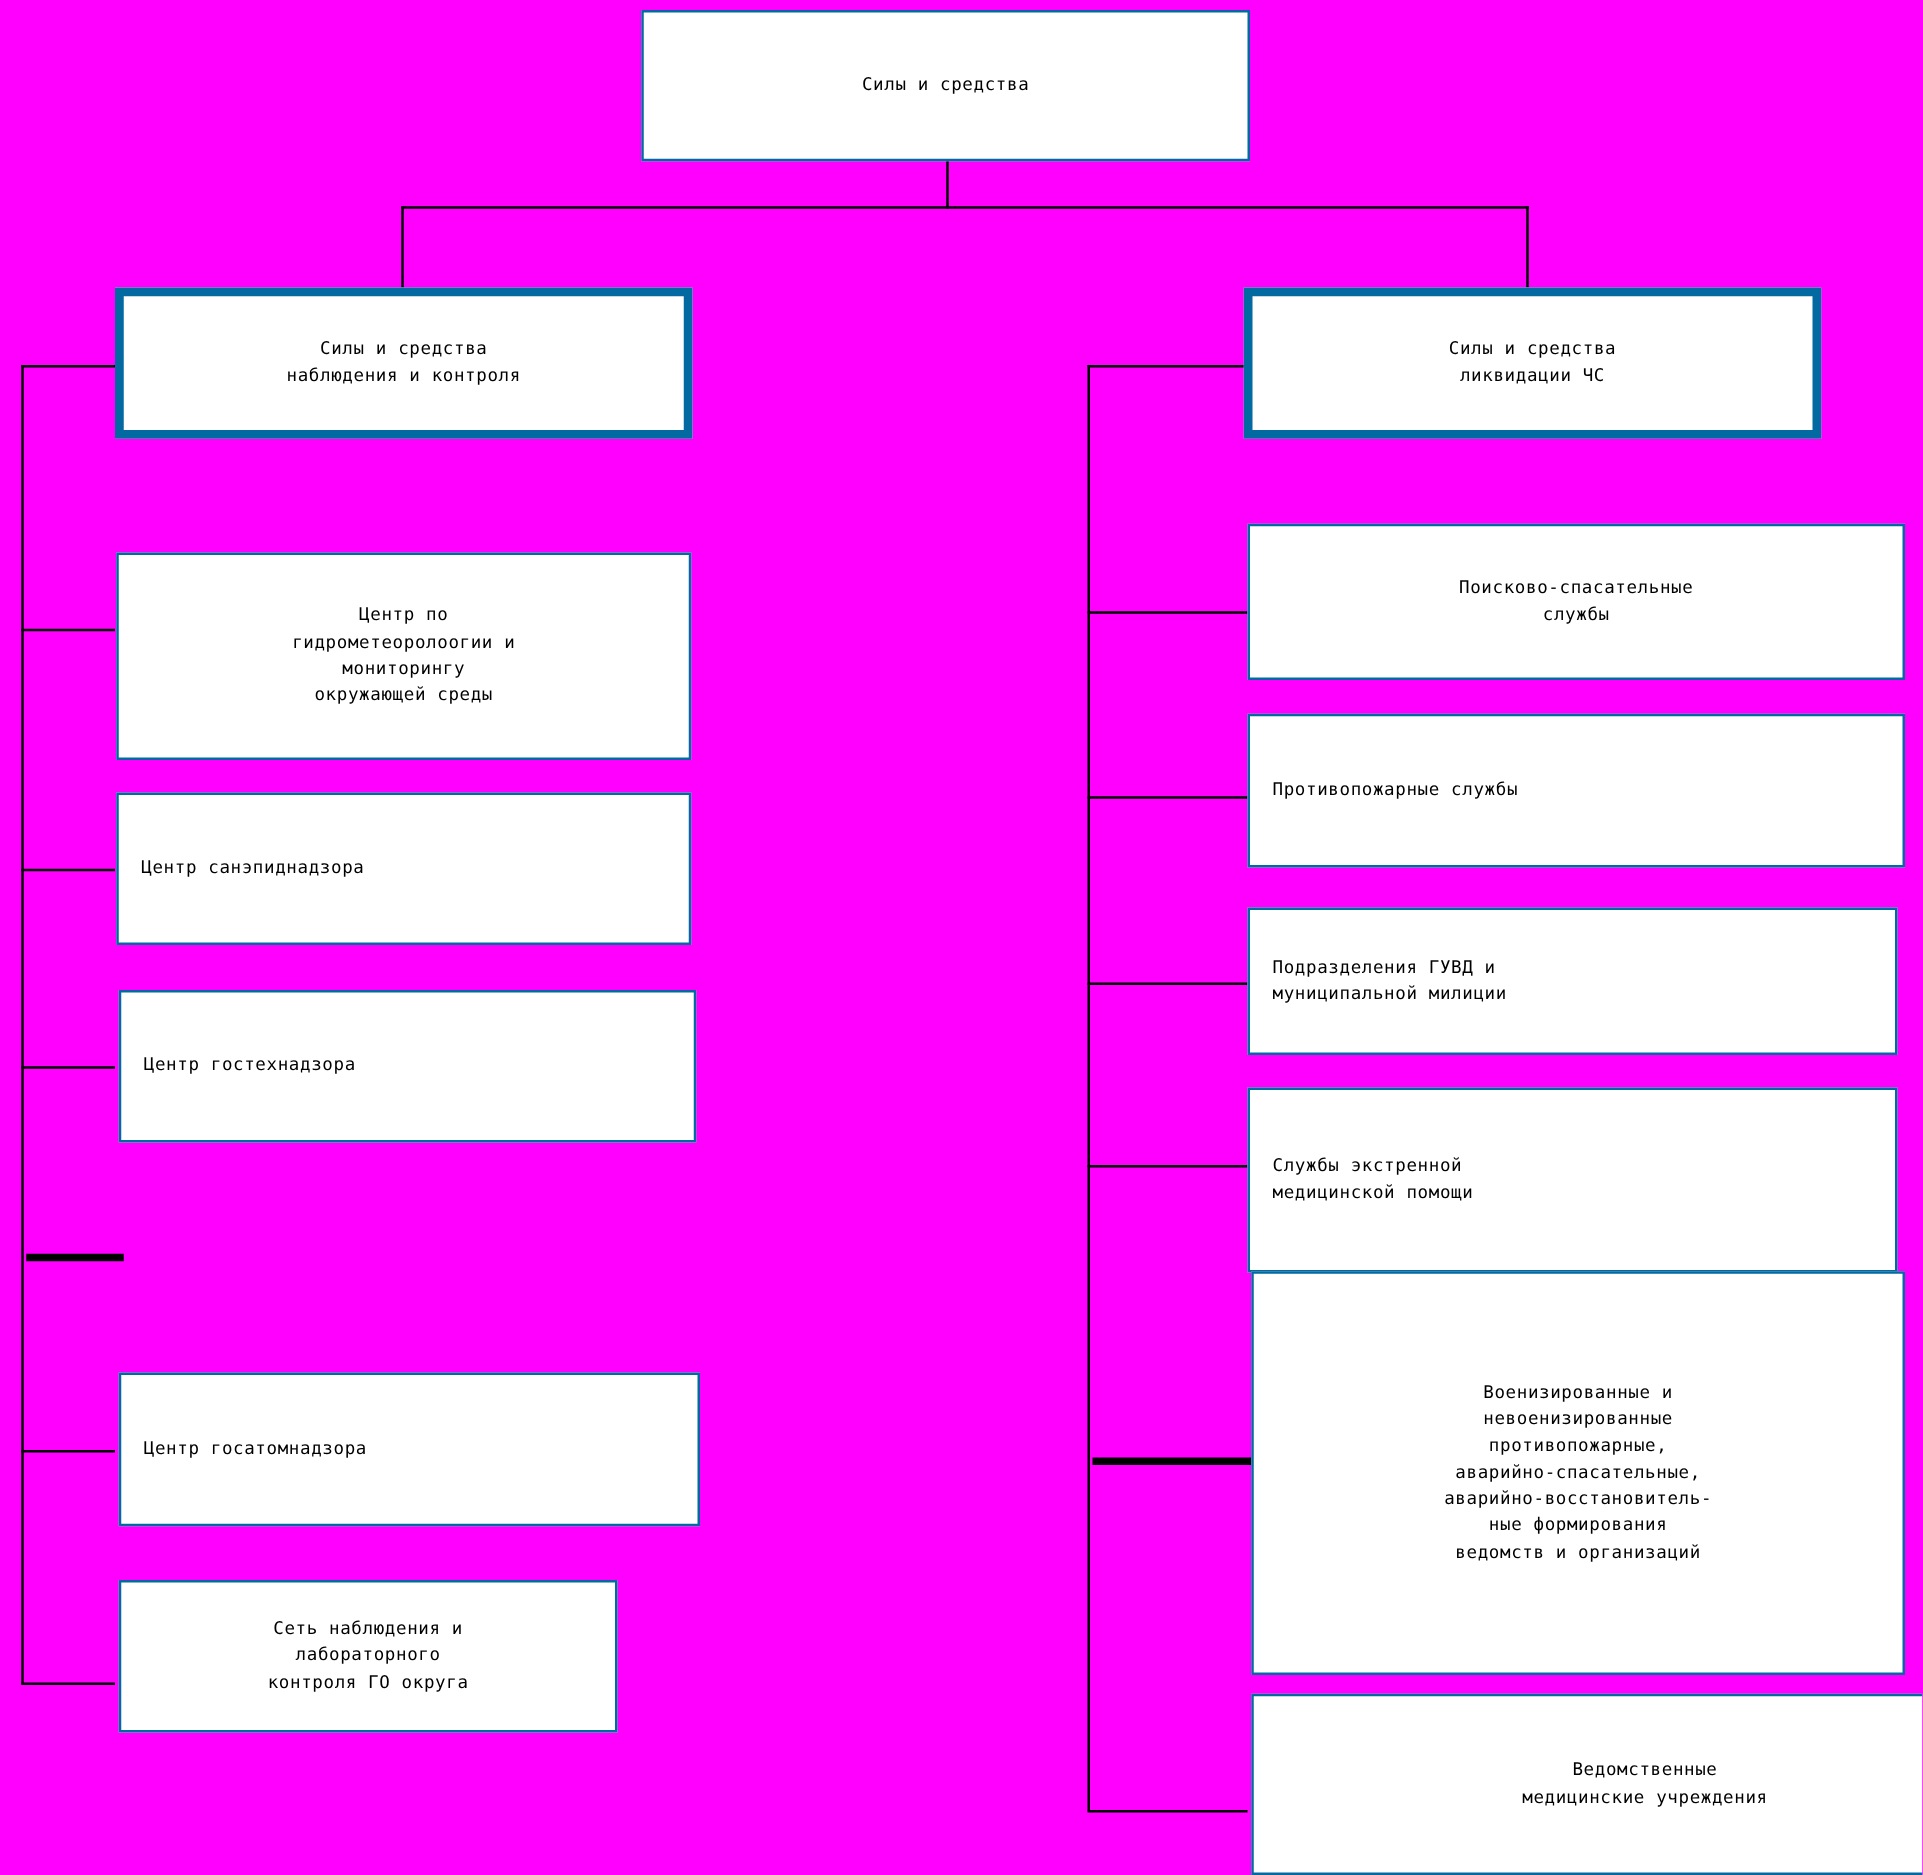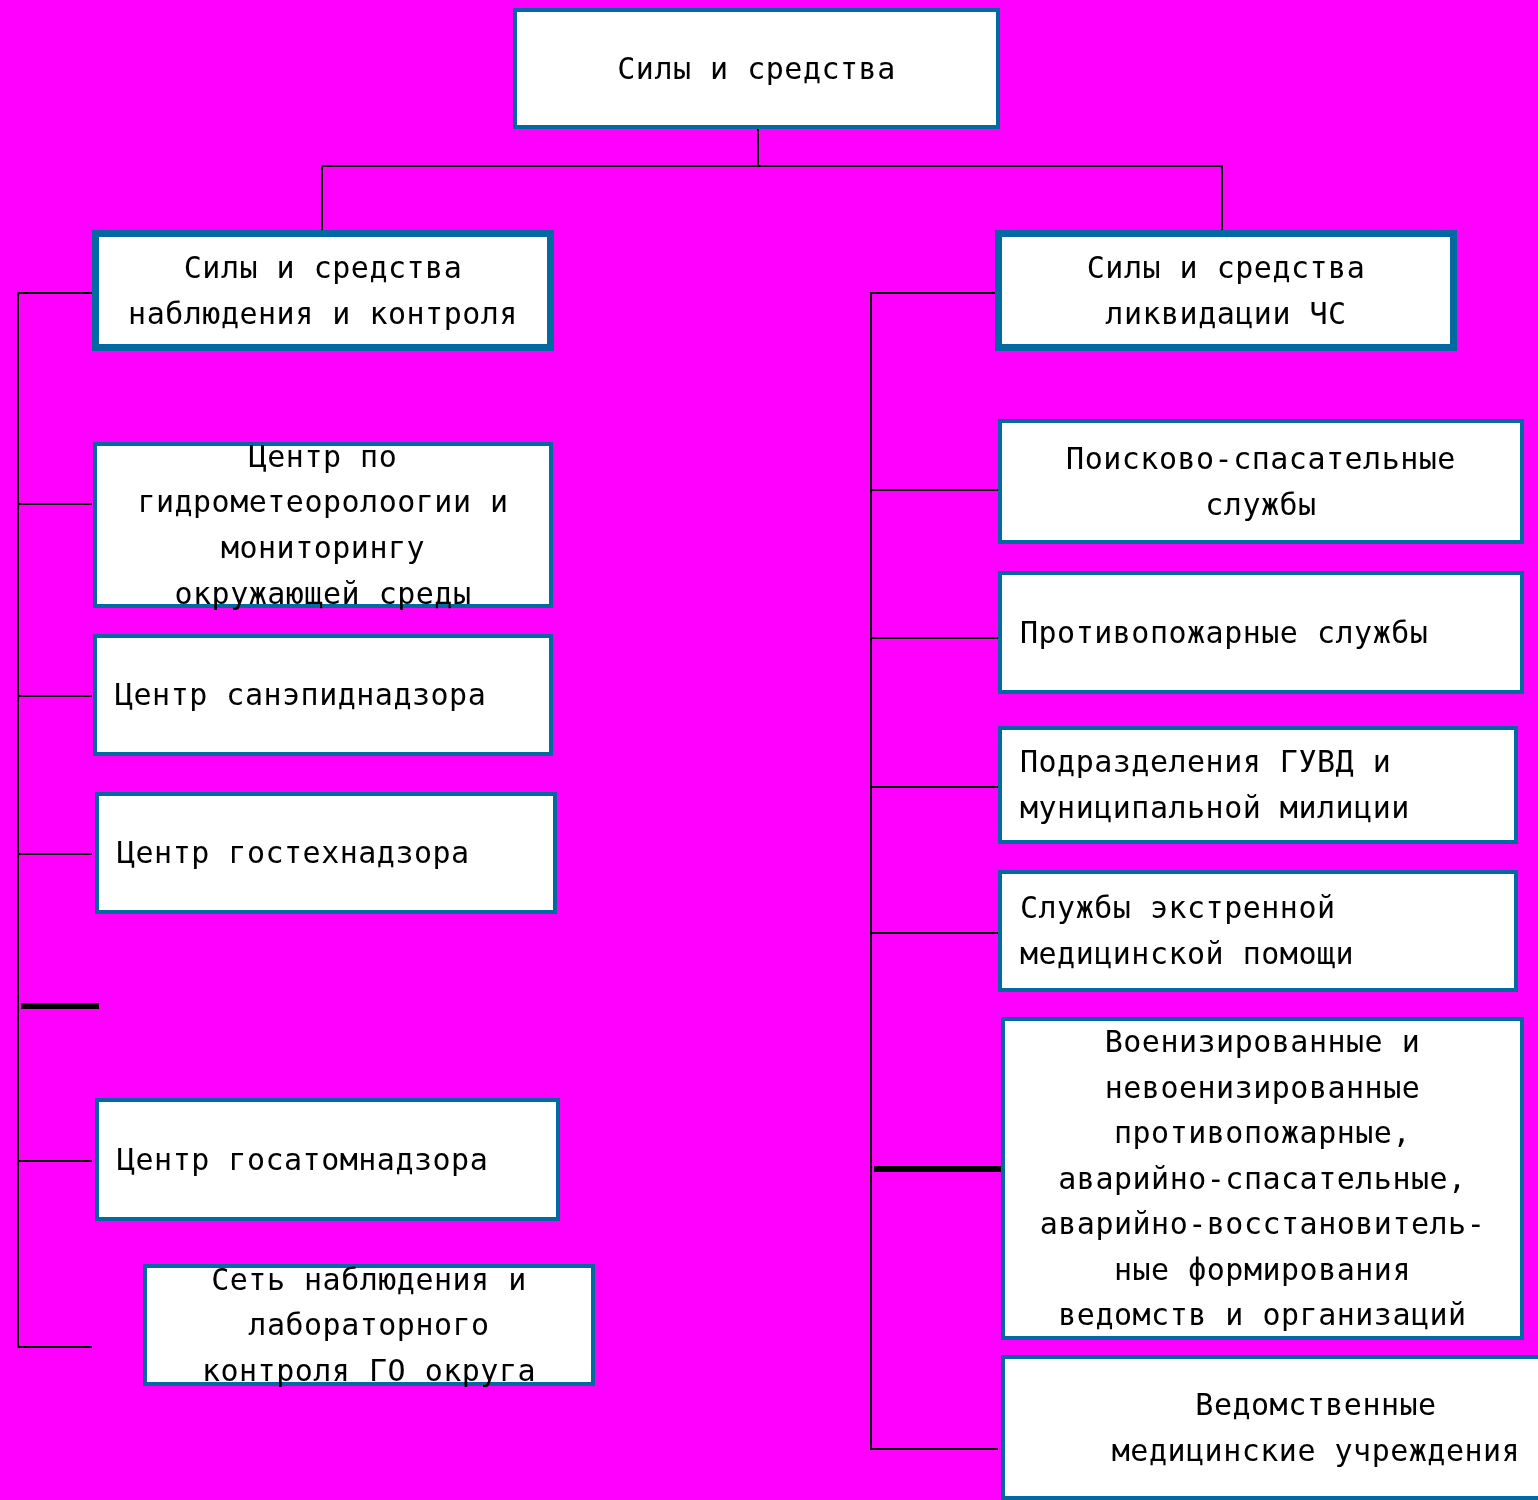--- a/index.html
+++ b/index.html
@@ -13,27 +13,27 @@
     height: 1500px;
     background: #FF00FF;
     overflow: hidden;
     font-family: "DejaVu Sans Mono", "Liberation Mono", monospace;
   }
 
   
   .node {
     position: absolute;
     background: #FFFFFF;
-    border: 4px solid #0369a1;
+    border: 2px solid #0369a1;
     box-sizing: border-box;
     display: flex;
     flex-direction: column;
     justify-content: center;
     color: #000000;
-    font-size: 30px;
+    font-size: 14px;
     line-height: 1.52;
     letter-spacing: 0.5px;
     white-space: pre-line;
     z-index: 3;
   }
   .node.thick {
     border-width: 7px;
   }
   .node.center { text-align: center; align-items: stretch; }
   .node.left   { text-align: left; }
@@ -106,41 +106,41 @@
 
   <div class="node left" style="left:95px; top:792px; width:462px; height:122px;">
     <span class="txt">Центр гостехнадзора</span>
   </div>
 
 
   <div class="node left" style="left:95px; top:1098px; width:465px; height:123px;">
     <span class="txt">Центр госатомнадзора</span>
   </div>
 
-  <div class="node center" style="left:95px; top:1264px; width:452px; height:122px;margin-left:48px;">
+  <div class="node center" style="left:95px; top:1264px; width:399px; height:122px;">
     <span class="txt">Сеть наблюдения и
 лабораторного
 контроля ГО округа</span>
   </div>
 
   <div class="node center" style="left:998px; top:419px; width:526px; height:125px;">
     <span class="txt">Поисково-спасательные
 службы</span>
   </div>
 
   <div class="node left" style="left:998px; top:571px; width:526px; height:123px;justify-content:center;">
     <span class="txt">Противопожарные службы</span>
   </div>
 
   <div class="node left" style="left:998px; top:726px; width:520px; height:118px;">
     <span class="txt">Подразделения ГУВД и
 муниципальной милиции</span>
   </div>
 
-  <div class="node left" style="left:998px; top:870px; width:520px; height:122px;">
+  <div class="node left" style="left:998px; top:870px; width:520px; height:148px;">
     <span class="txt">Службы экстренной
 медицинской помощи</span>
   </div>
 
   <div class="node center" style="left:1001px; top:1017px; width:523px; height:323px;">
     <span class="txt">Военизированные и
 невоенизированные
 противопожарные,
 аварийно-спасательные,
 аварийно-восстановитель-

